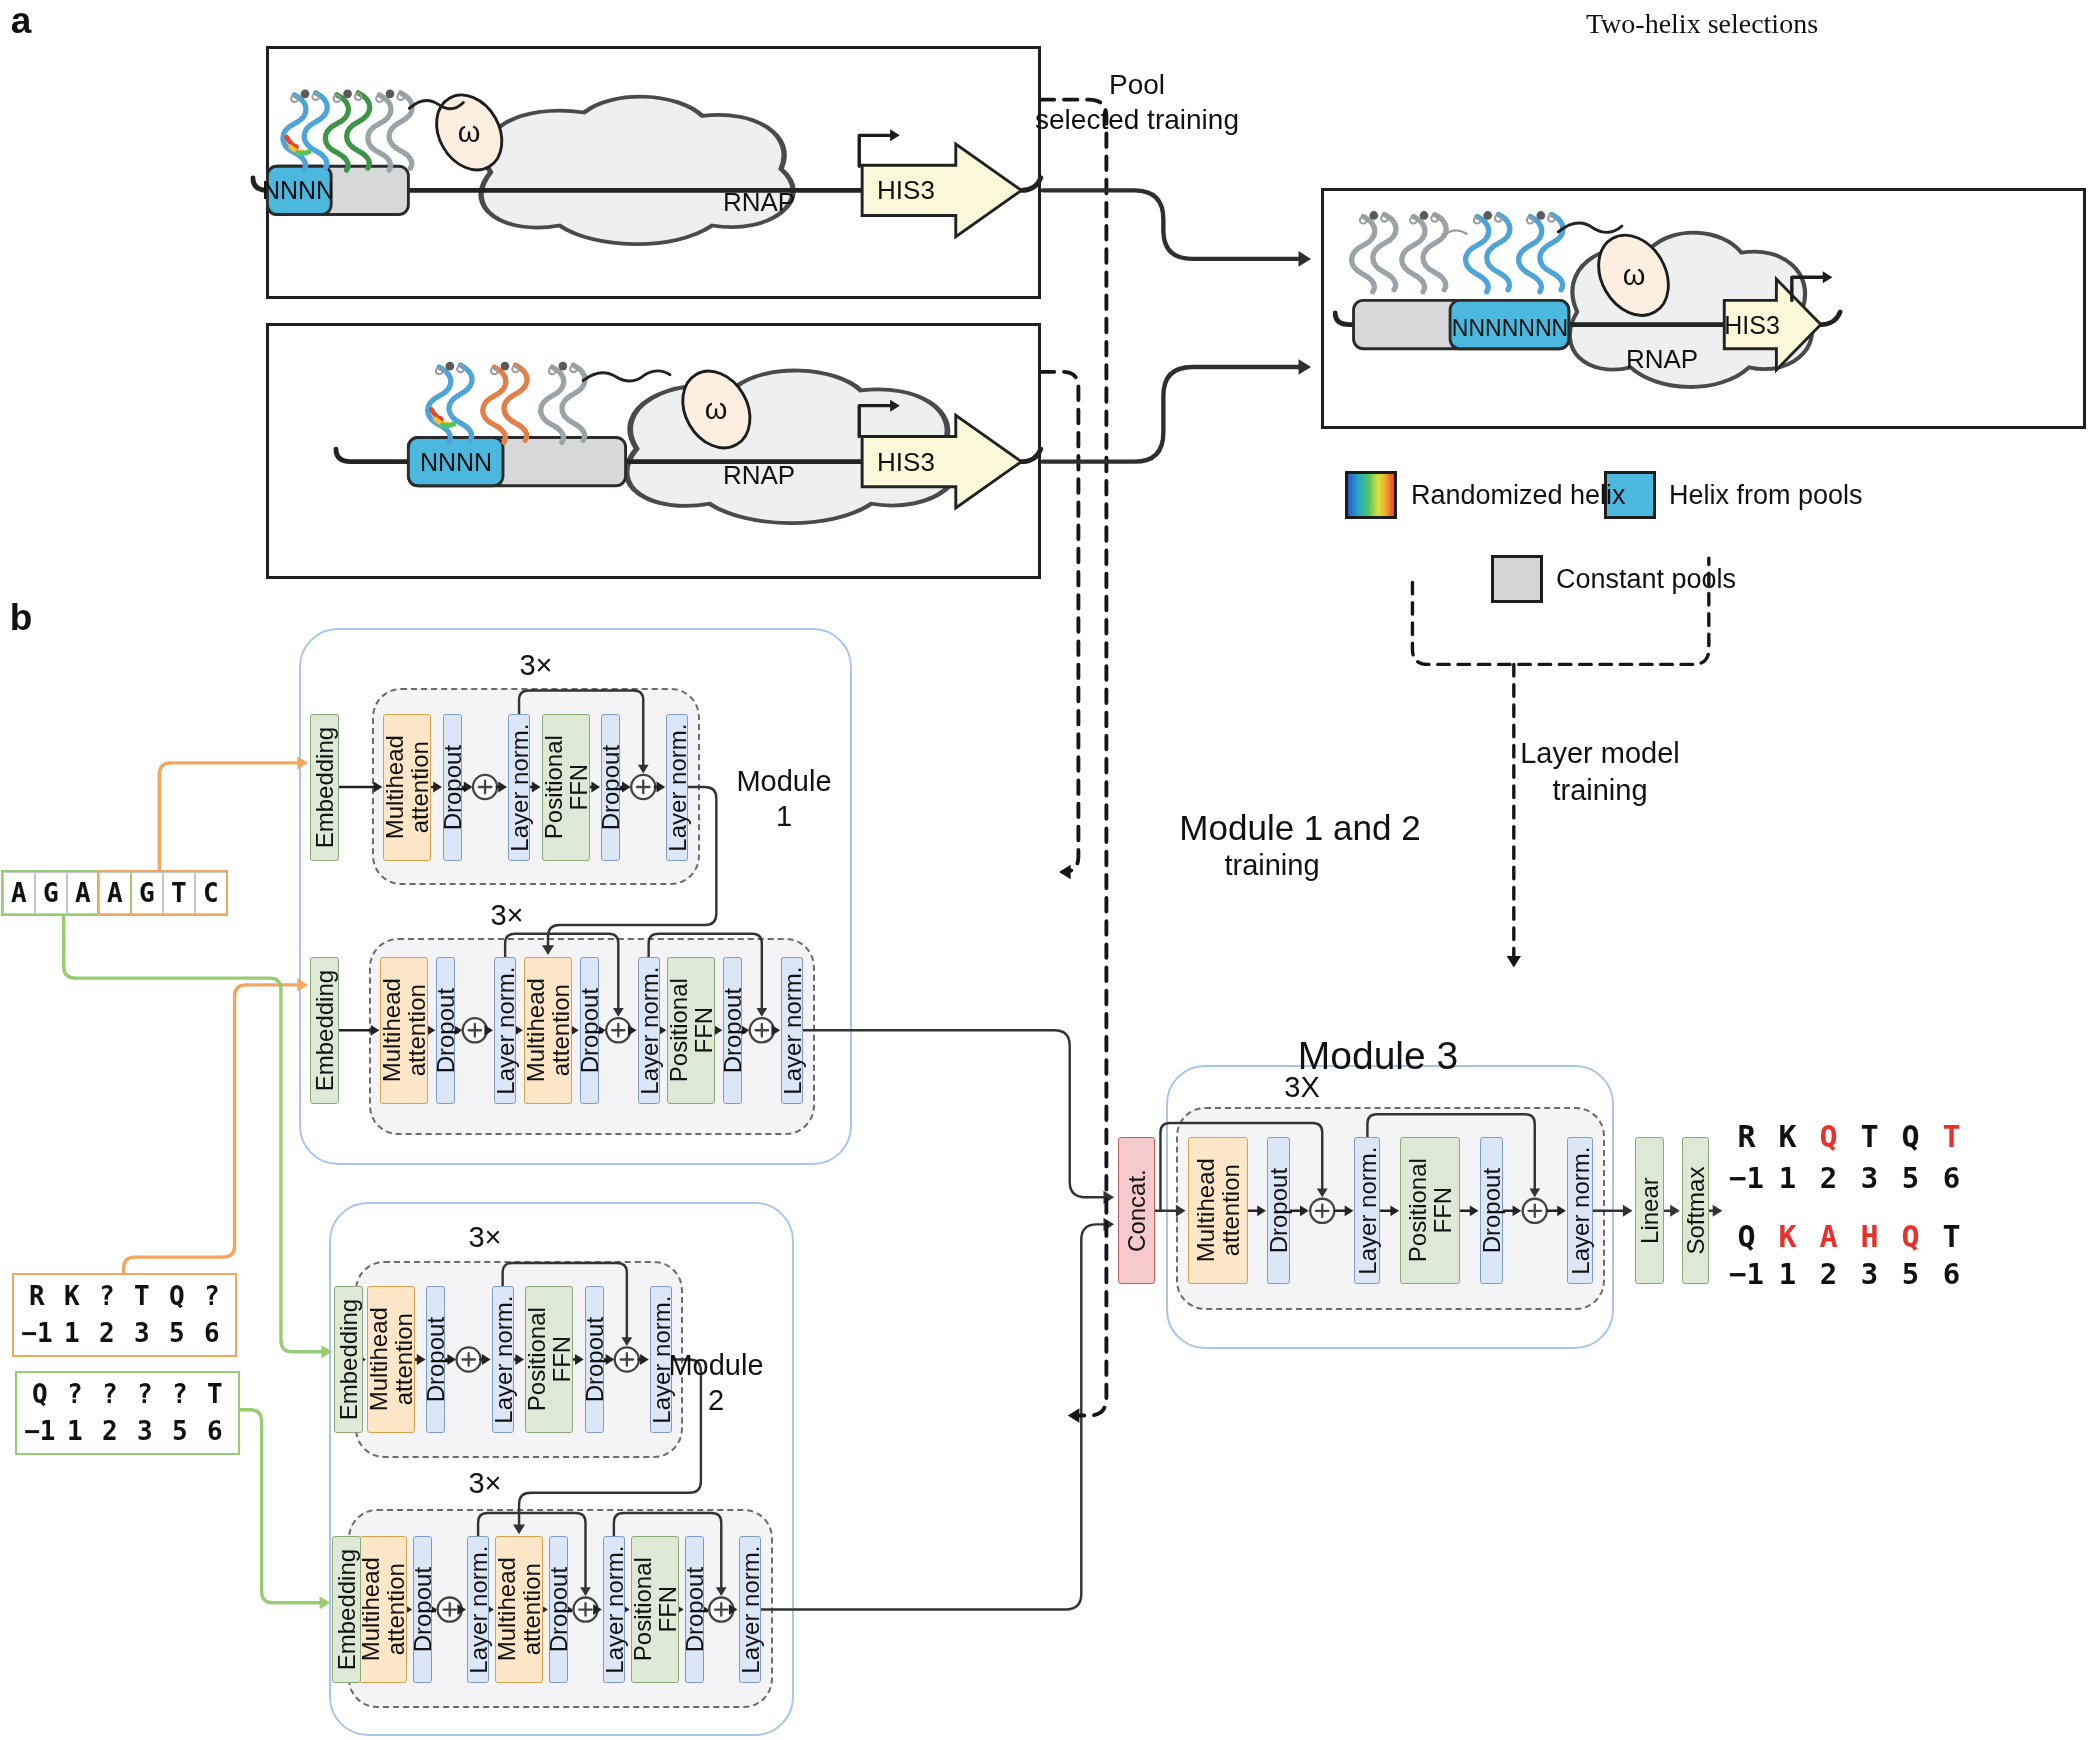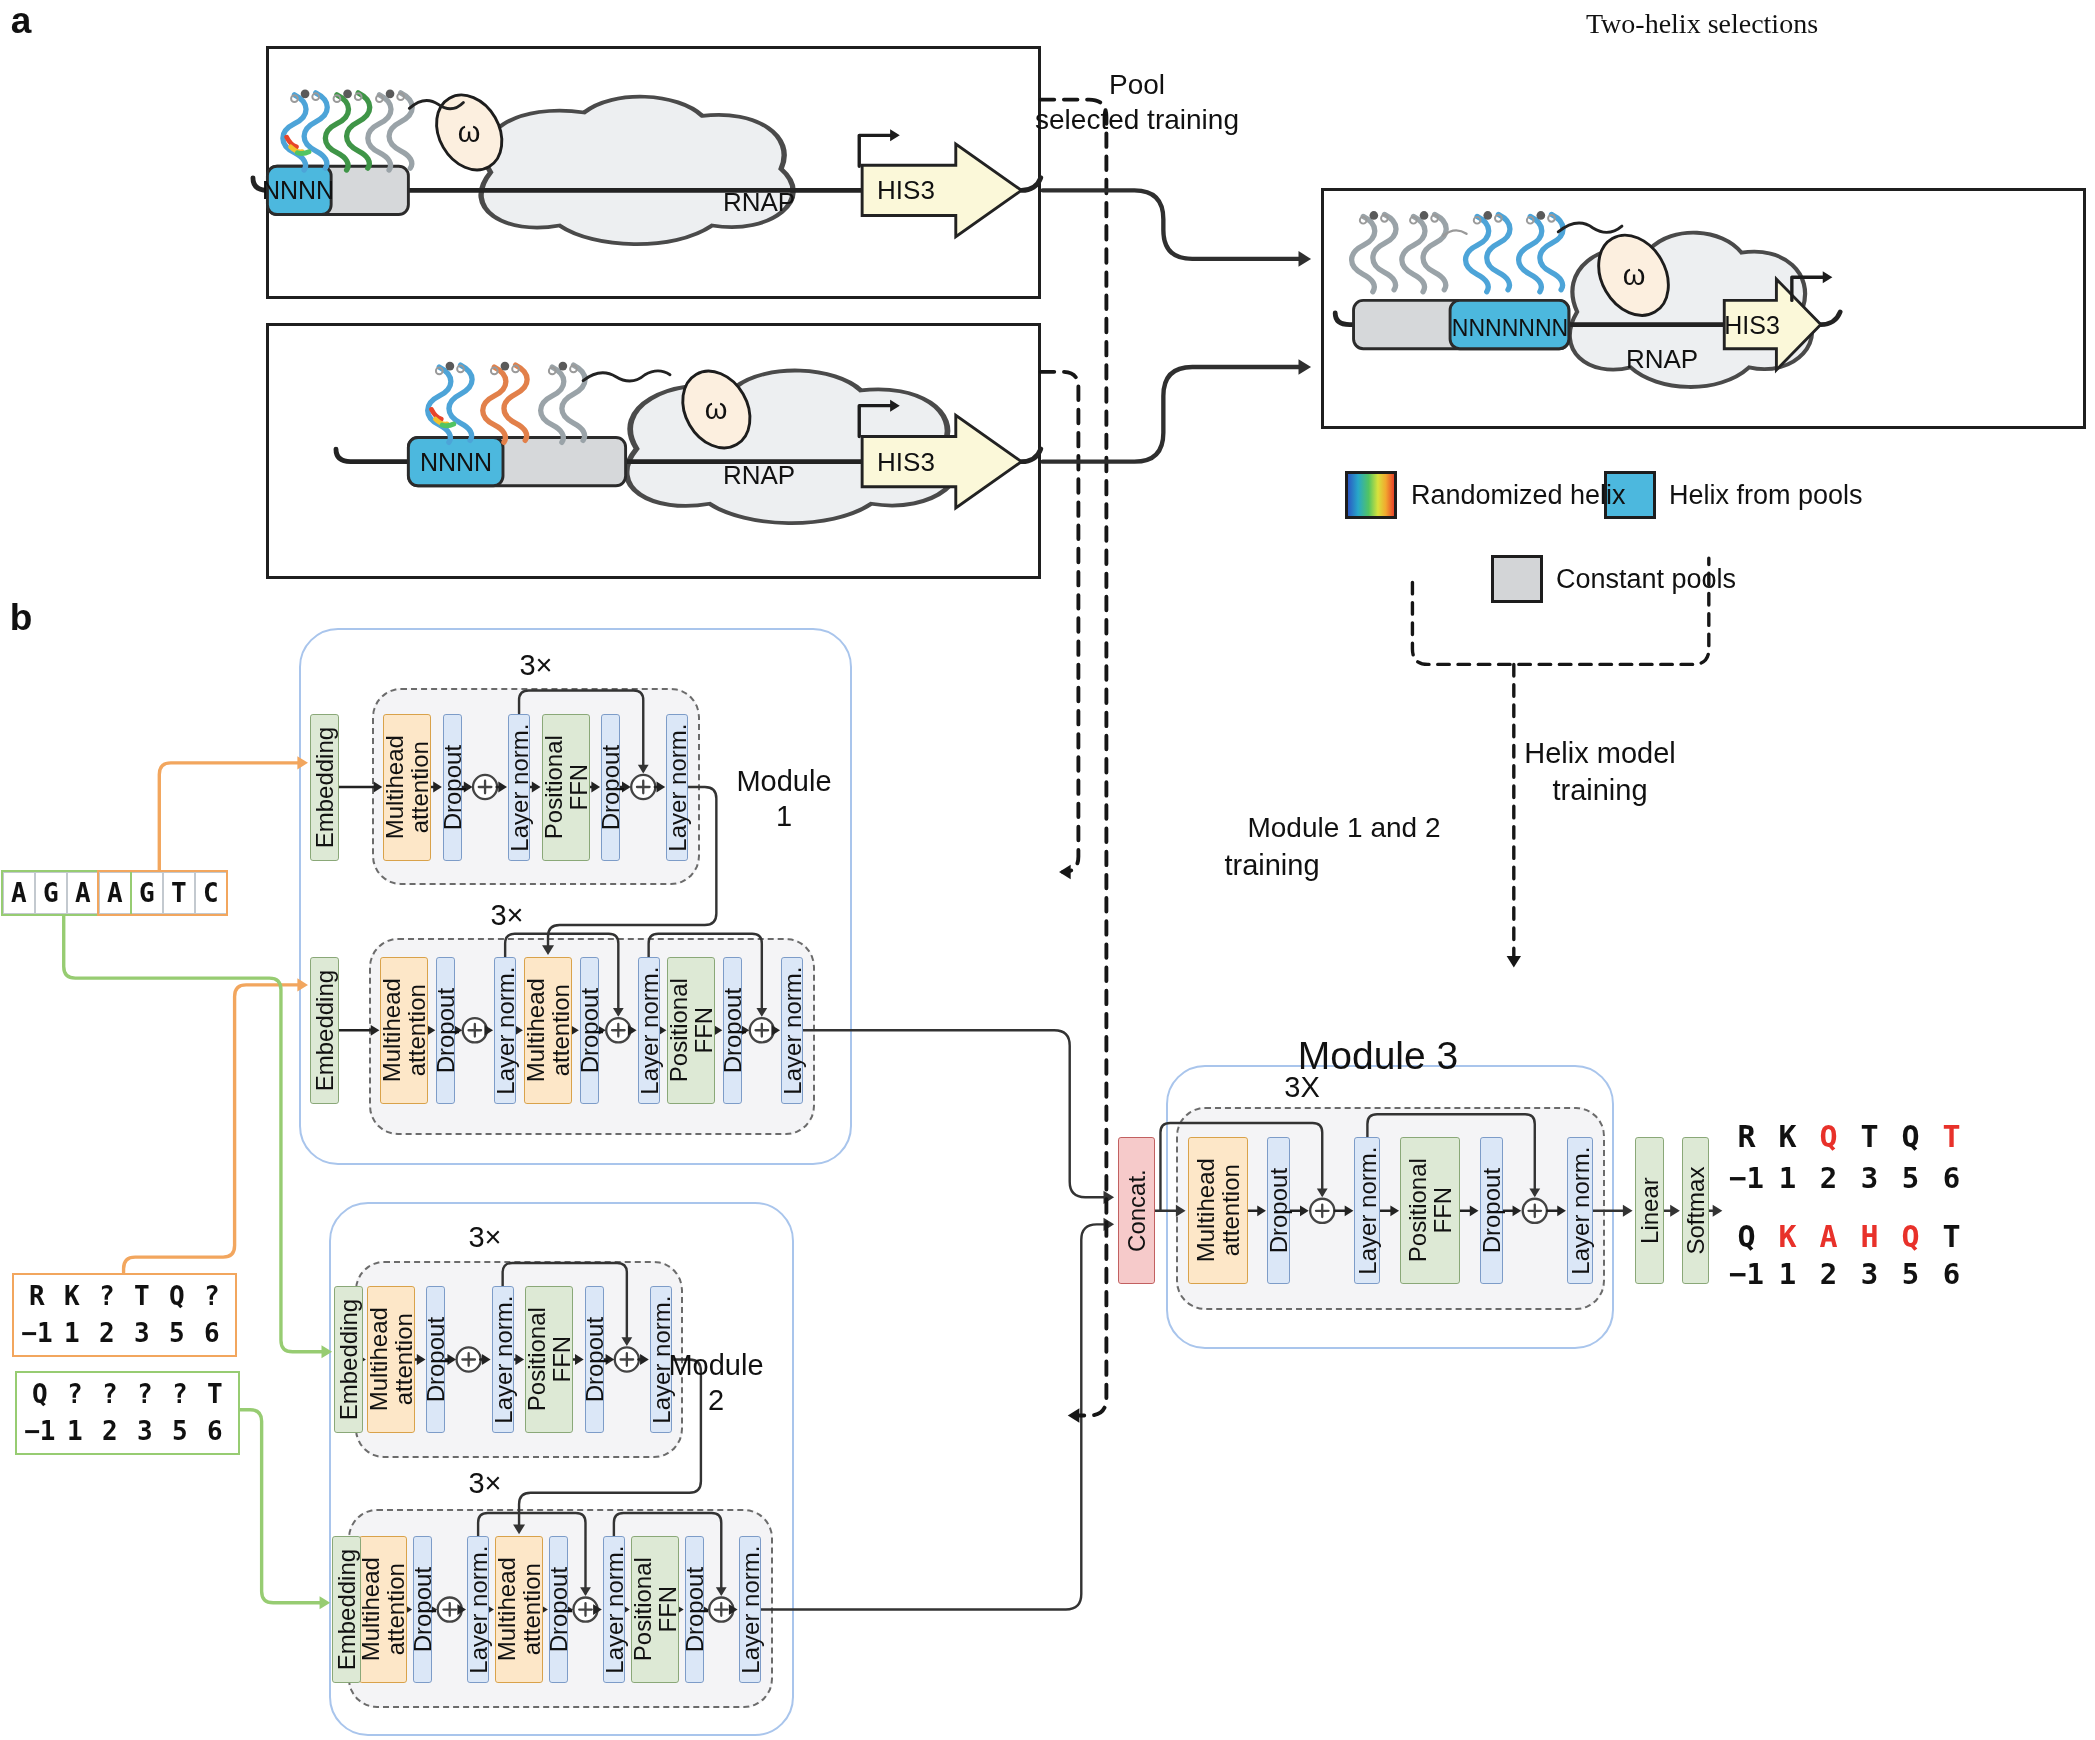--- a/index.html
+++ b/index.html
@@ -427,23 +427,23 @@
     <div class="lbl" style="left:1510px;top:328px;font-size:23px;">NNNNNNN</div>
     <div class="lbl" style="left:759px;top:202px;font-size:26px;">RNAP</div>
     <div class="lbl" style="left:759px;top:475px;font-size:26px;">RNAP</div>
     <div class="lbl" style="left:1662px;top:359px;font-size:26px;">RNAP</div>
     <div class="lbl" style="left:469px;top:132px;font-size:29px;">ω</div>
     <div class="lbl" style="left:716px;top:409px;font-size:29px;">ω</div>
     <div class="lbl" style="left:1634px;top:275px;font-size:29px;">ω</div>
     <div class="lbl" style="left:906px;top:190px;font-size:26px;">HIS3</div>
     <div class="lbl" style="left:906px;top:462px;font-size:26px;">HIS3</div>
     <div class="lbl" style="left:1752px;top:325px;font-size:25px;">HIS3</div>
-    <div class="lbl" style="left:1600px;top:753px;font-size:29px;">Helix model</div>
+    <div class="lbl" style="left:1600px;top:753px;font-size:29px;">Layer model</div>
     <div class="lbl" style="left:1600px;top:790px;font-size:29px;">training</div>
-    <div class="lbl" style="left:1344px;top:828px;font-size:28px;text-align:center;">Module 1 and 2</div>
+    <div class="lbl" style="left:1300px;top:828px;font-size:35px;text-align:center;">Module 1 and 2</div>
     <div class="lbl" style="left:1272px;top:865px;font-size:29px;">training</div>
     <div class="lbl" style="left:784px;top:781px;font-size:29px;">Module</div>
     <div class="lbl" style="left:784px;top:816px;font-size:29px;">1</div>
     <div class="lbl" style="left:716px;top:1365px;font-size:29px;">Module</div>
     <div class="lbl" style="left:716px;top:1400px;font-size:29px;">2</div>
     <div class="lbl" style="left:1378px;top:1056px;font-size:39px;">Module 3</div>
     <div class="swatch" style="left:1345px;top:471px;width:52px;height:48px;background:linear-gradient(90deg,#2b59c3 0%,#27a8c9 22%,#52c462 45%,#d8e23c 65%,#f2a92f 82%,#e8442a 100%);"></div>
     <div class="lbl" style="left: 1411px; top: 495px; font-size: 27px; transform: translate(0px, -50%);">Randomized helix</div>
     <div class="swatch" style="left:1604px;top:471px;width:52px;height:48px;background:#4cb8de;"></div>
     <div class="lbl" style="left: 1669px; top: 495px; font-size: 27px; transform: translate(0px, -50%);">Helix from pools</div>

